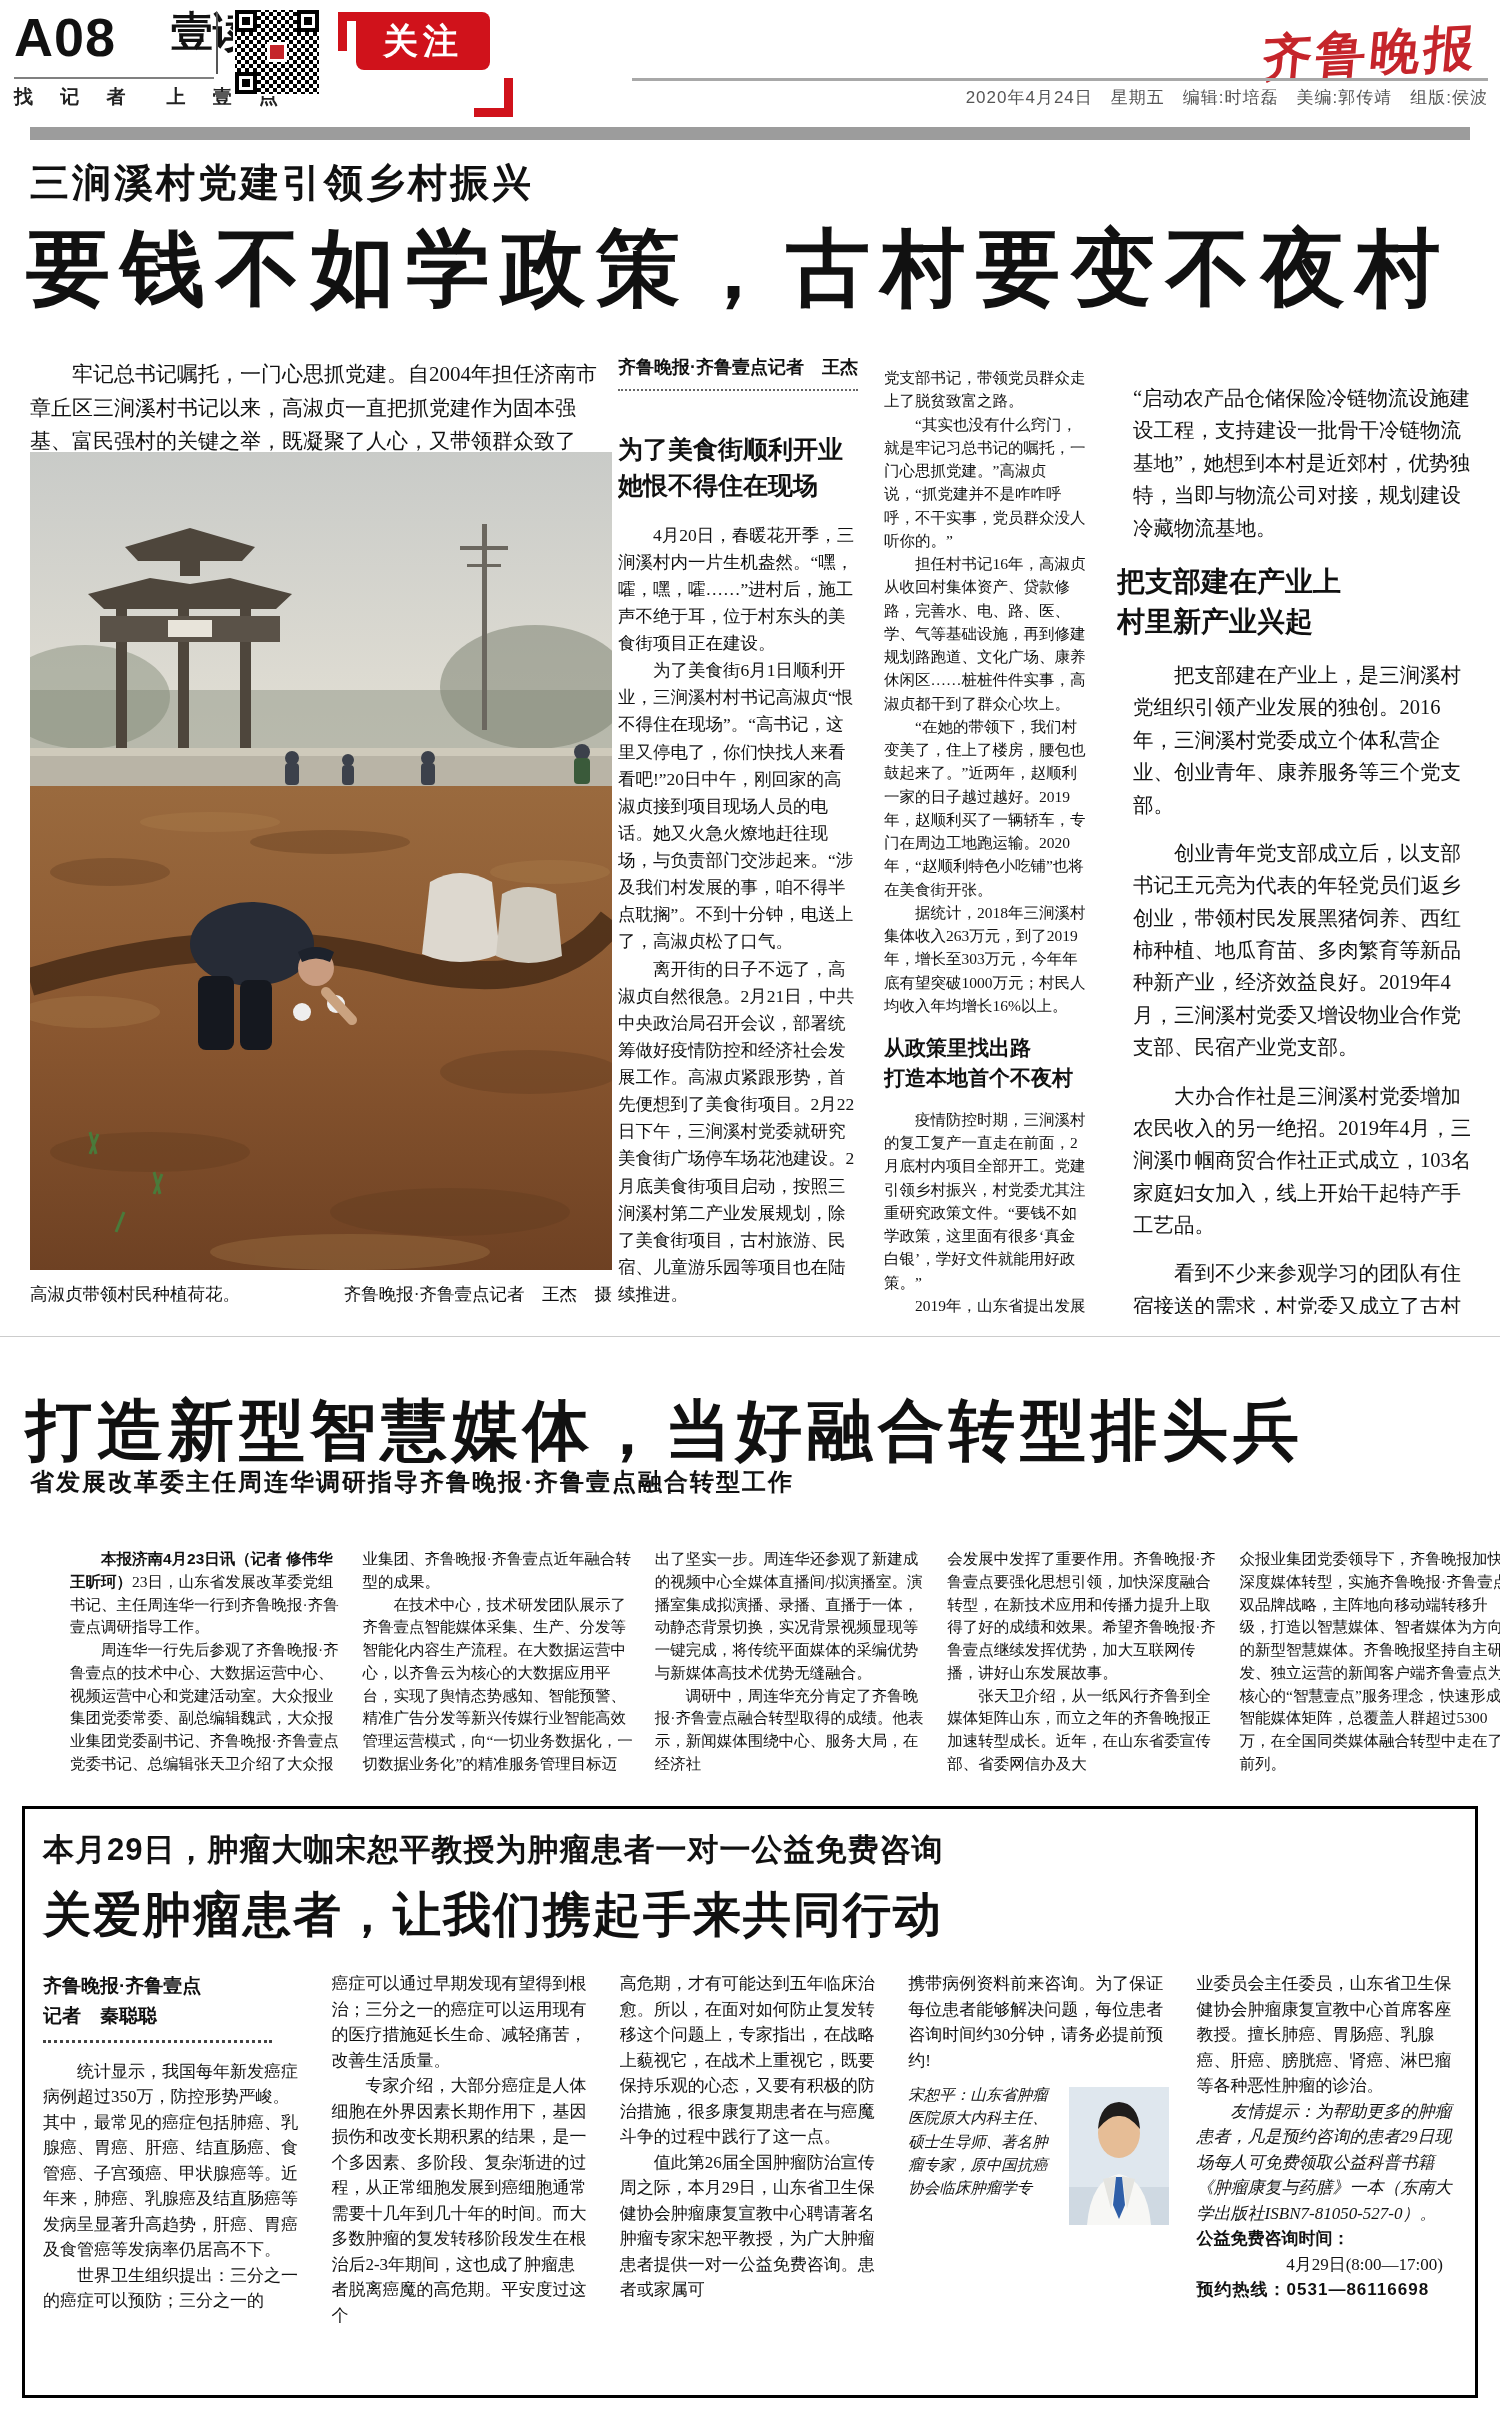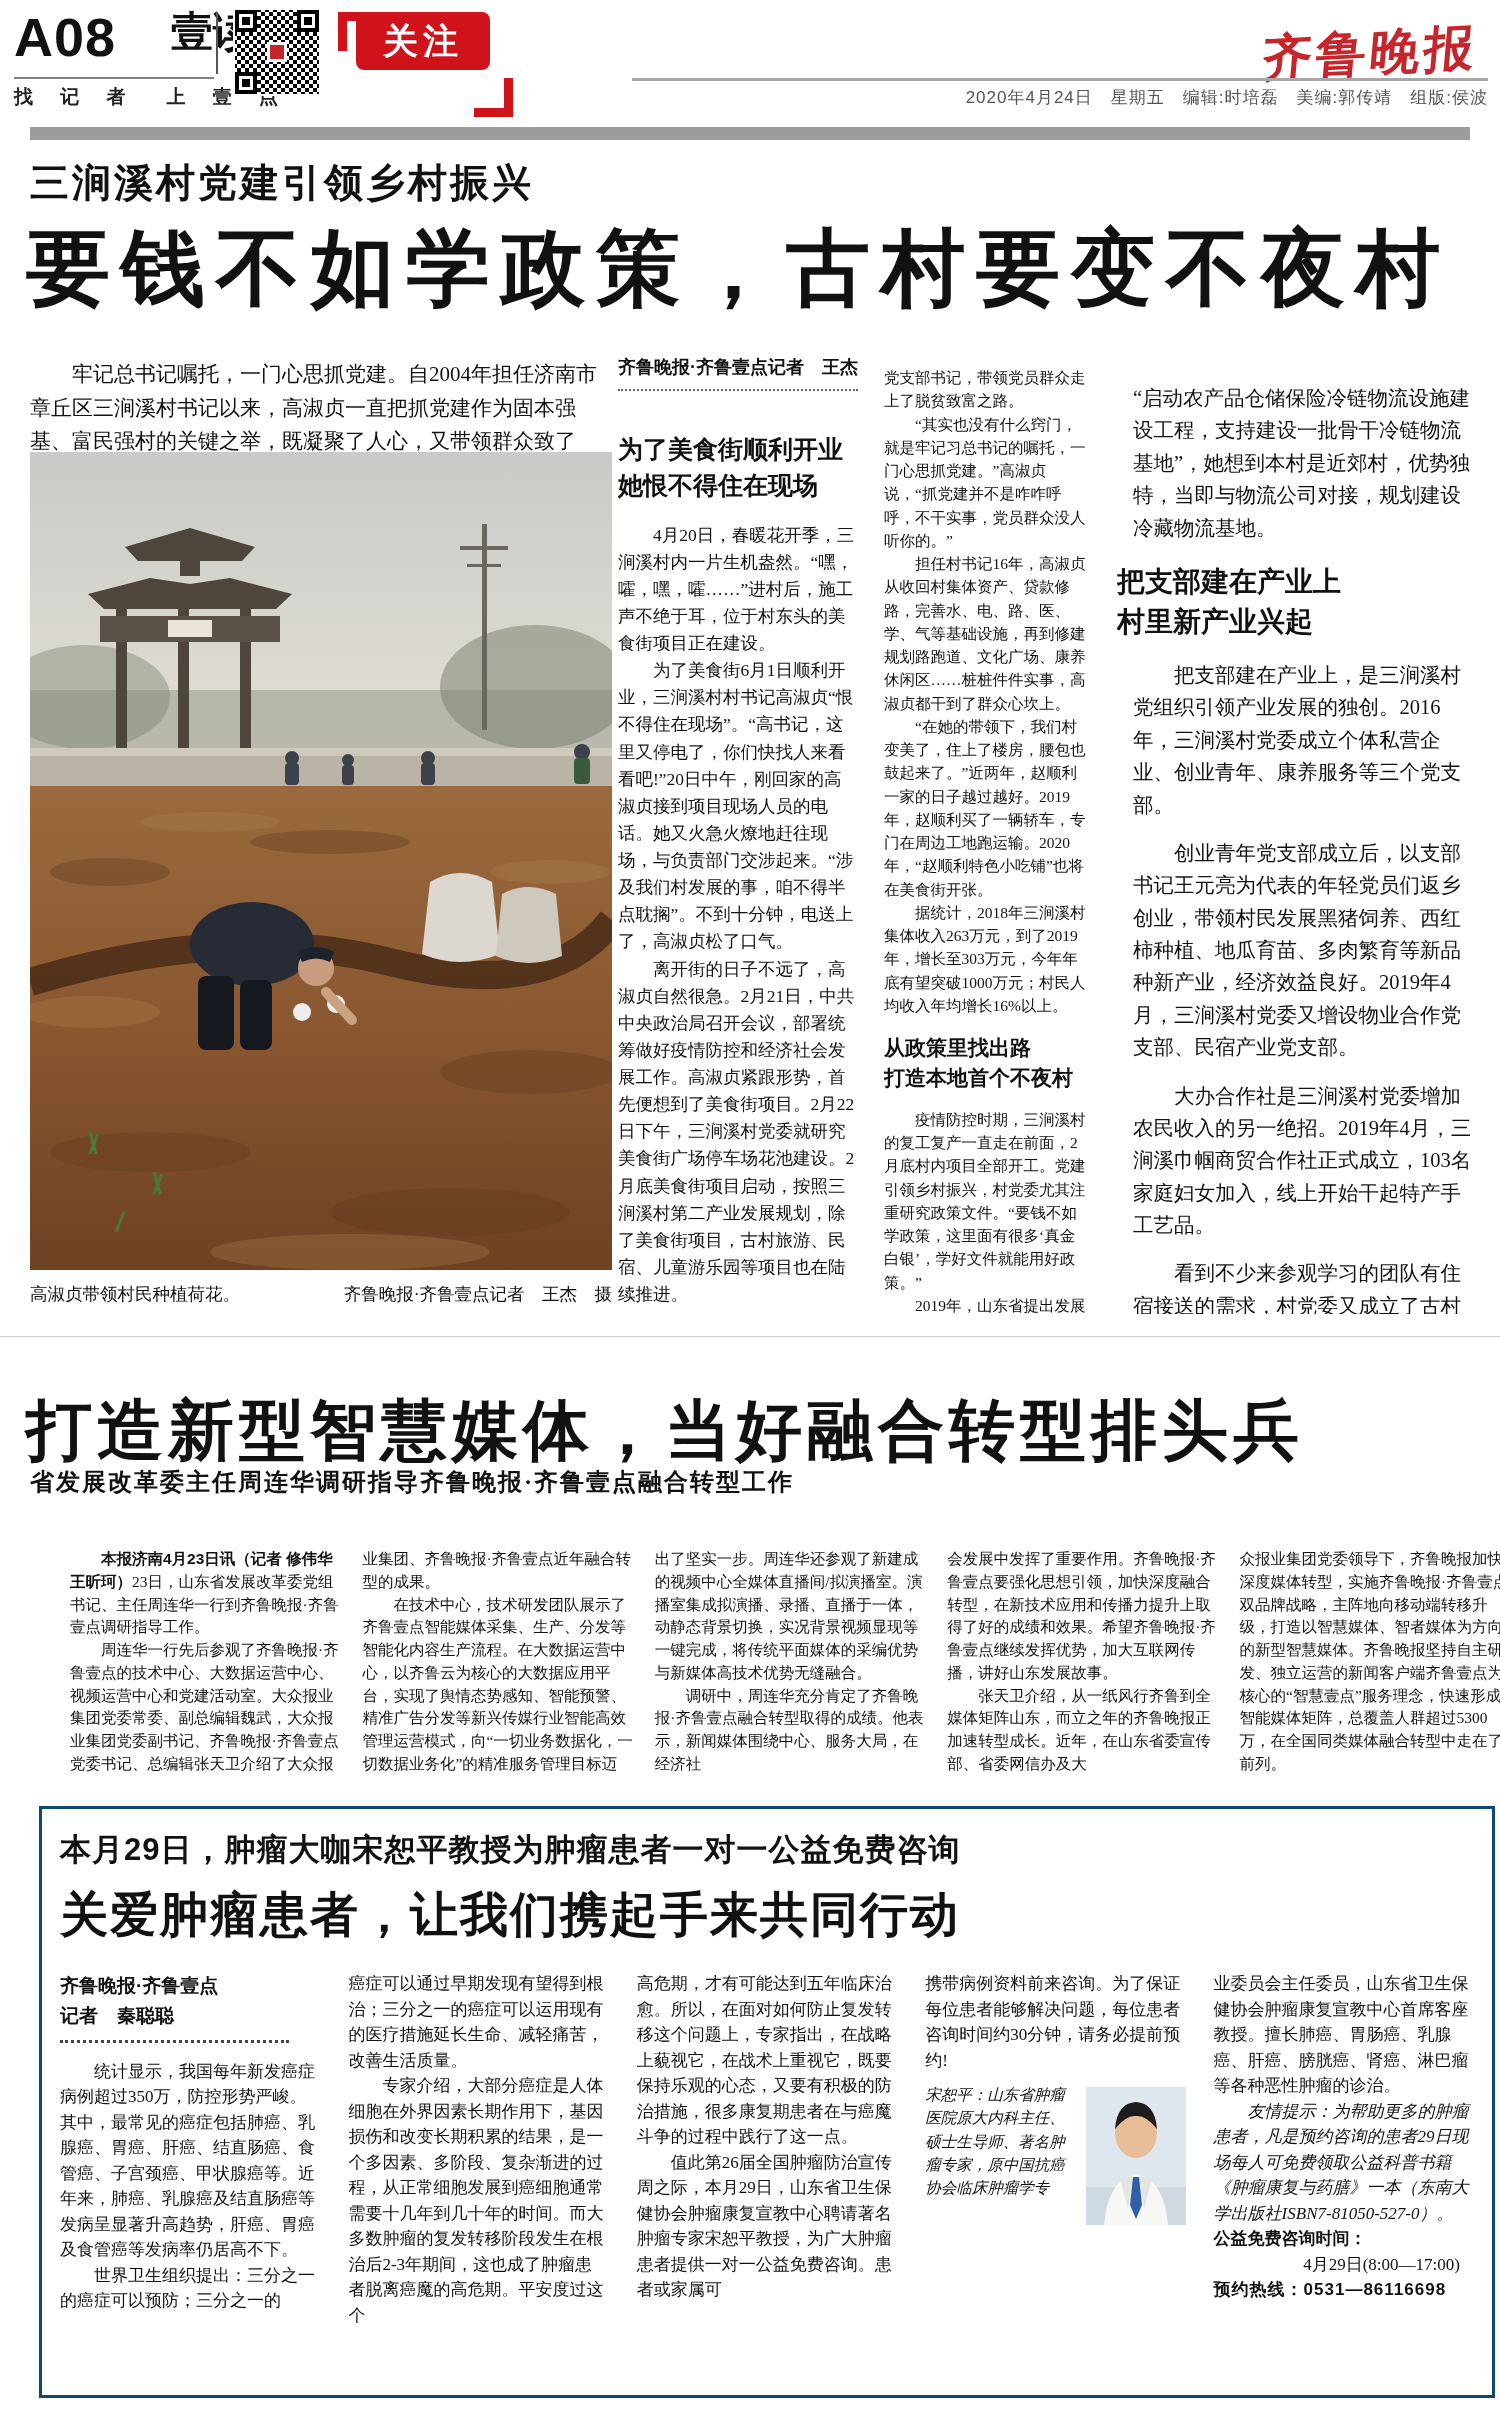--- a/index.html
+++ b/index.html
@@ -61,22 +61,22 @@
              font-family:"Liberation Sans","DejaVu Sans",sans-serif;font-size:66px;font-weight:900;letter-spacing:5px;}
   .subtitle2{position:absolute;left:30px;top:1466px;font-family:Liberation Serif, serif;
              font-size:24px;font-weight:600;letter-spacing:2px;text-align:right;}
   .mid-cols{position:absolute;left:30px;top:1548px;width:1440px;height:252px;overflow:hidden;
             display:grid;grid-template-columns:repeat(5,1fr);gap:22px;margin-left:40px;}
   .mid-cols p{font-size:15.5px;line-height:1.47;text-indent:2em;margin:0;}
   .mid-cols p.noind{text-indent:0;}
   .lead-bold{font-weight:700;font-family:"Liberation Sans","DejaVu Sans",sans-serif;}
 
   
-  .bottom-box{position:absolute;left:22px;top:1806px;width:1456px;height:592px;border:3px solid #0c4a6e;
-              box-sizing:border-box;padding:18px 18px 14px;margin-left:17px;}
+  .bottom-box{position:absolute;left:22px;top:1806px;width:1456px;height:592px;border:3px solid #000000;
+              box-sizing:border-box;padding:18px 18px 14px;}
   .box-kicker{font-family:"Liberation Sans","DejaVu Sans",sans-serif;font-size:31px;font-weight:700;letter-spacing:1px;margin:2px 0 12px;}
   .headline3{font-family:"Liberation Sans","DejaVu Sans",sans-serif;font-size:48px;font-weight:900;letter-spacing:2px;margin:0 0 24px;white-space:nowrap;}
   .box-cols{display:grid;grid-template-columns:repeat(5,1fr);gap:28px;height:372px;overflow:hidden;}
   .box-byline{font-family:"Liberation Sans","DejaVu Sans",sans-serif;font-size:19px;font-weight:700;line-height:1.6;}
   .box-byline-rule{width:88%;border-bottom:3px dotted #444;margin:8px 0 16px;}
   .box-cols p{font-size:17px;line-height:1.5;text-indent:2em;margin:0;}
   .bio{font-size:15.5px;line-height:1.5;margin-top:10px;font-style:italic;}
   .doc-photo{float:right;width:100px;height:138px;margin:4px 0 2px 8px;}
   .doc-photo svg{display:block;width:100%;height:100%;}
   .tip{font-style:italic;}

